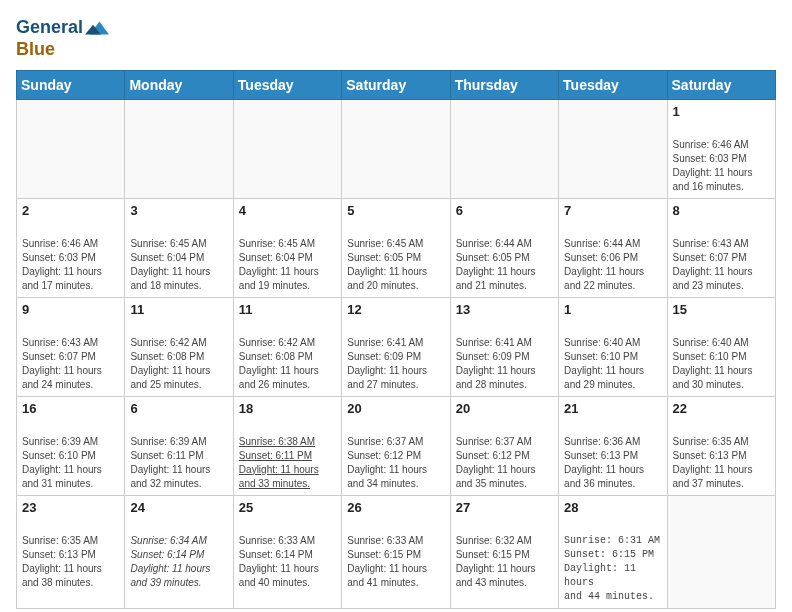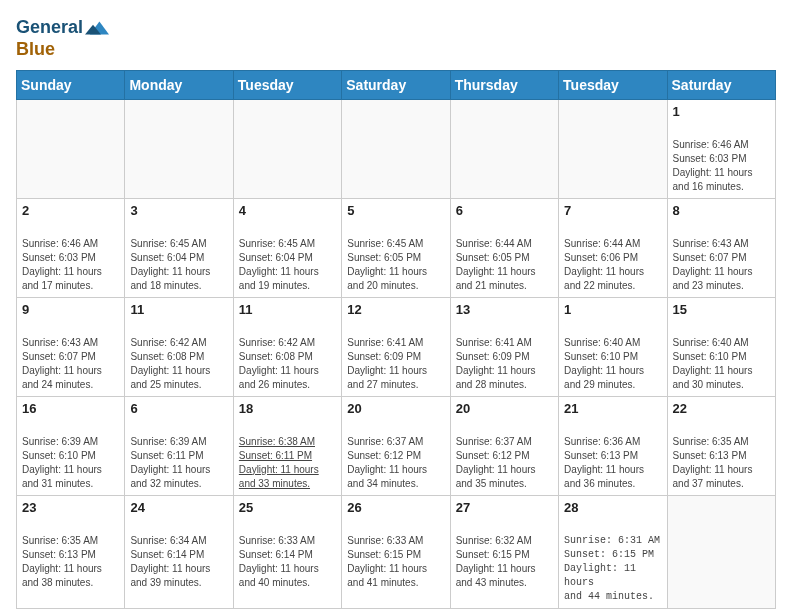--- a/index.html
+++ b/index.html
@@ -296,21 +296,21 @@
       <tr>
         <td>
           <span class="day-number">23</span>
           <div class="day-info" style="white-space: pre-line;">Sunrise: 6:35 AM
 Sunset: 6:13 PM
 Daylight: 11 hours
 and 38 minutes.</div>
         </td>
         <td>
           <span class="day-number">24</span>
-          <div class="day-info" style="white-space: pre-line;">Sunrise: 6:34 AM
+          <div class="day-info" style="white-space: pre-line; font-style: italic;">Sunrise: 6:34 AM
 Sunset: 6:14 PM
 Daylight: 11 hours
 and 39 minutes.</div>
         </td>
         <td>
           <span class="day-number">25</span>
           <div class="day-info" style="white-space: pre-line;">Sunrise: 6:33 AM
 Sunset: 6:14 PM
 Daylight: 11 hours
 and 40 minutes.</div>

